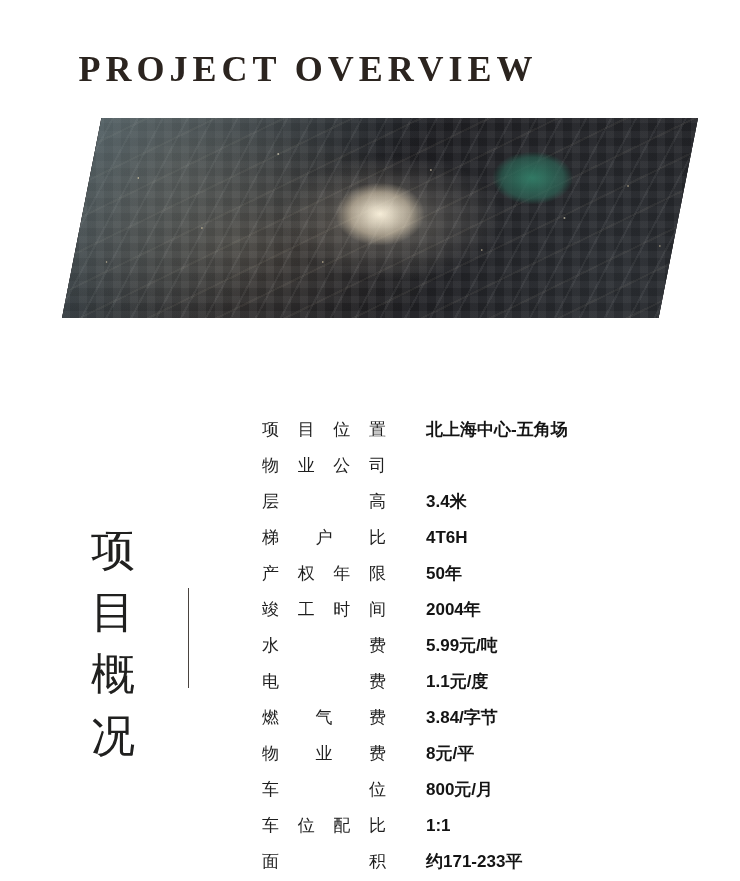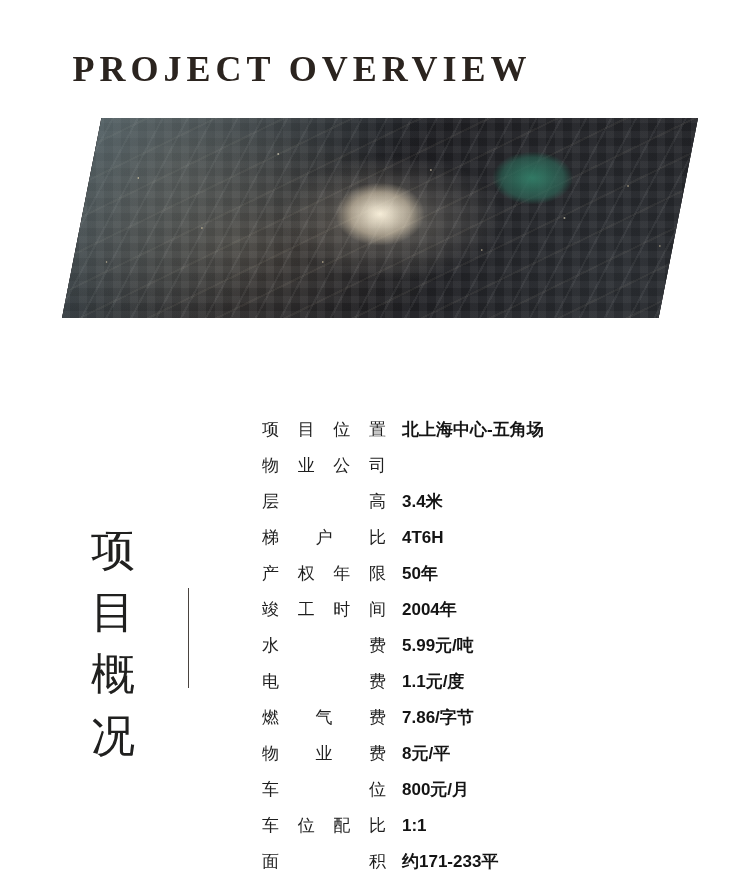--- a/index.html
+++ b/index.html
@@ -12,21 +12,21 @@
     background: #ffffff;
     font-family: "Liberation Sans", sans-serif;
     overflow: hidden;
     position: relative;
   }
 
   
   .page-title {
     position: absolute;
     top: 48px;
-    left: 0;
+    left: 6px;
     width: 604px;
     text-align: center;
     font-family: "Liberation Serif", serif;
     font-size: 36px;
     font-weight: 700;
     letter-spacing: 5px;
     color: #2b241f;
     white-space: nowrap;
   }
 
@@ -124,21 +124,21 @@
   .spec-label {
     width: 124px;
     font-size: 17px;
     color: #1f1f1f;
     display: flex;
     justify-content: space-between;
     font-family: "Liberation Sans", sans-serif;
   }
   .spec-label span { display: inline-block; }
   .spec-value {
-    margin-left: 16px;
+    margin-left: 40px;
     font-size: 17px;
     font-weight: 700;
     color: #141414;
     white-space: nowrap;
     font-family: "Liberation Sans", sans-serif;
   }
 </style>
 </head>
 <body>
 
@@ -223,21 +223,21 @@
         <span>费</span>
       </div>
     <div class="spec-value">1.1元/度</div>
   </div>
   <div class="spec-row">
     <div class="spec-label">
         <span>燃</span>
         <span>气</span>
         <span>费</span>
       </div>
-    <div class="spec-value">7.86/字节</div>
+    <div class="spec-value">3.84/字节</div>
   </div>
   <div class="spec-row">
     <div class="spec-label">
         <span>物</span>
         <span>业</span>
         <span>费</span>
       </div>
     <div class="spec-value">8元/平</div>
   </div>
   <div class="spec-row">

